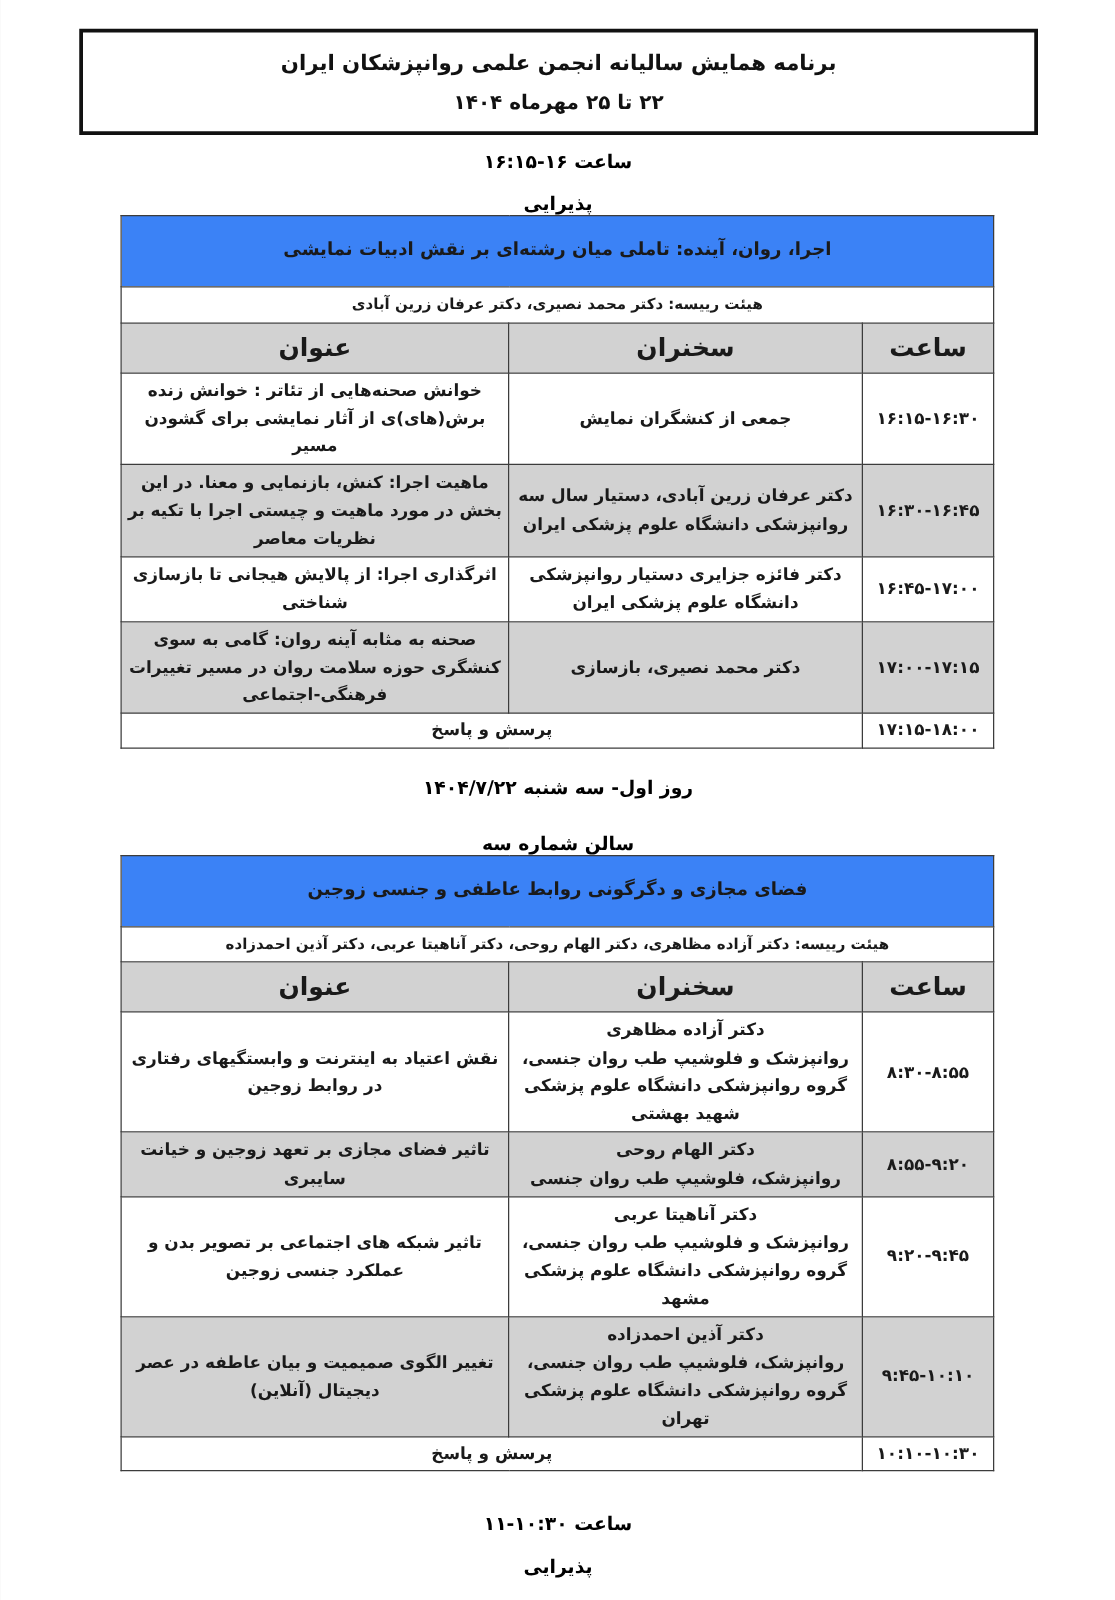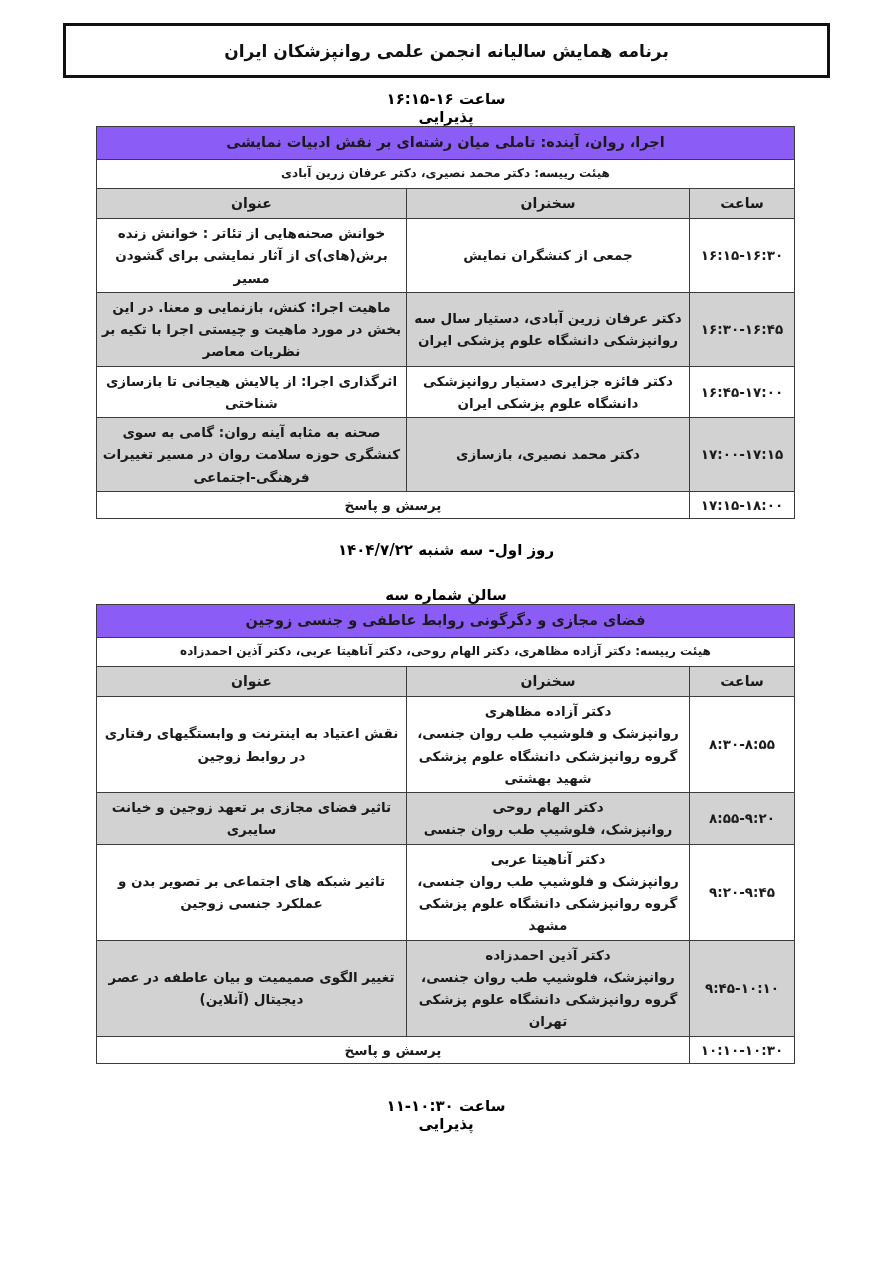--- a/index.html
+++ b/index.html
@@ -20,62 +20,63 @@
     margin:23px 62px 0 63px;
     border:3px solid #111;
     padding:12px 10px 10px 10px;
     text-align:center;
   }
   .header-box .l1 { font-size:17px; font-weight:bold; line-height:1.6; }
   .header-box .l2 { font-size:16px; font-weight:bold; line-height:1.6; margin-top:4px; }
 
   .center-line { text-align:center; font-weight:bold; font-size:15px; color:#000000; }
   .break-time  { margin-top:12px; }
-  .break-label { }
+  .break-label { margin-top:16px; }
 
   table.session {
     border-collapse:collapse;
     table-layout:fixed;
     width:698px;
     margin:0 97px 0 97px;
     direction:rtl;
   }
   table.session td {
     border:1px solid #3c3c3c;
     text-align:center;
     vertical-align:middle;
     font-size:13.5px;
     font-weight:bold;
     color:#1a1a1a;
     line-height:1.65;
     padding:3px 0;
     overflow:hidden;
   }
-  tr.title-row td { background:#8b5cf6; font-size:14.5px; padding:4px 8px; }
+  tr.title-row td { background:#3b82f6; font-size:14.5px; padding:16px 8px; }
   tr.chair-row td { background:#ffffff; font-size:12px;   padding:4px 8px; }
-  tr.head-row  td { background:#d2d2d2; font-size:14px;   padding:3px 8px; }
+  tr.head-row  td { background:#d2d2d2; font-size:20px;   padding:3px 8px; }
   tr.body-row td  { background:#ffffff; }
   tr.body-row.alt td { background:#d2d2d2; }
   tr.qa-row td { background:#ffffff; padding:2px 8px;margin-left:12px; }
   td.speaker { white-space:pre-line; }
   td.time { direction:ltr; unicode-bidi:isolate; }
 
   .t1 { margin-top:30px; }
   .day-heading  { margin-top:22px; }
   .hall-heading { margin-top:27px; }
   .t2 { margin-top:6px; }
   .break2-time  { margin-top:33px; }
 </style>
 </head>
 <body>
 
 <div class="page">
 
   <div class="header-box">
     <div class="l1">برنامه همایش سالیانه انجمن علمی روانپزشکان ایران</div>
+    <div class="l2">۲۲ تا ۲۵ مهرماه ۱۴۰۴</div>
   </div>
 
   <div class="center-line break-time">ساعت ۱۶-۱۶:۱۵</div>
   <div class="center-line break-label">پذیرایی</div>
 
   <table class="session t1">
     <colgroup>
         <col style="width:105px">
         <col style="width:283px">
         <col style="width:310px">

